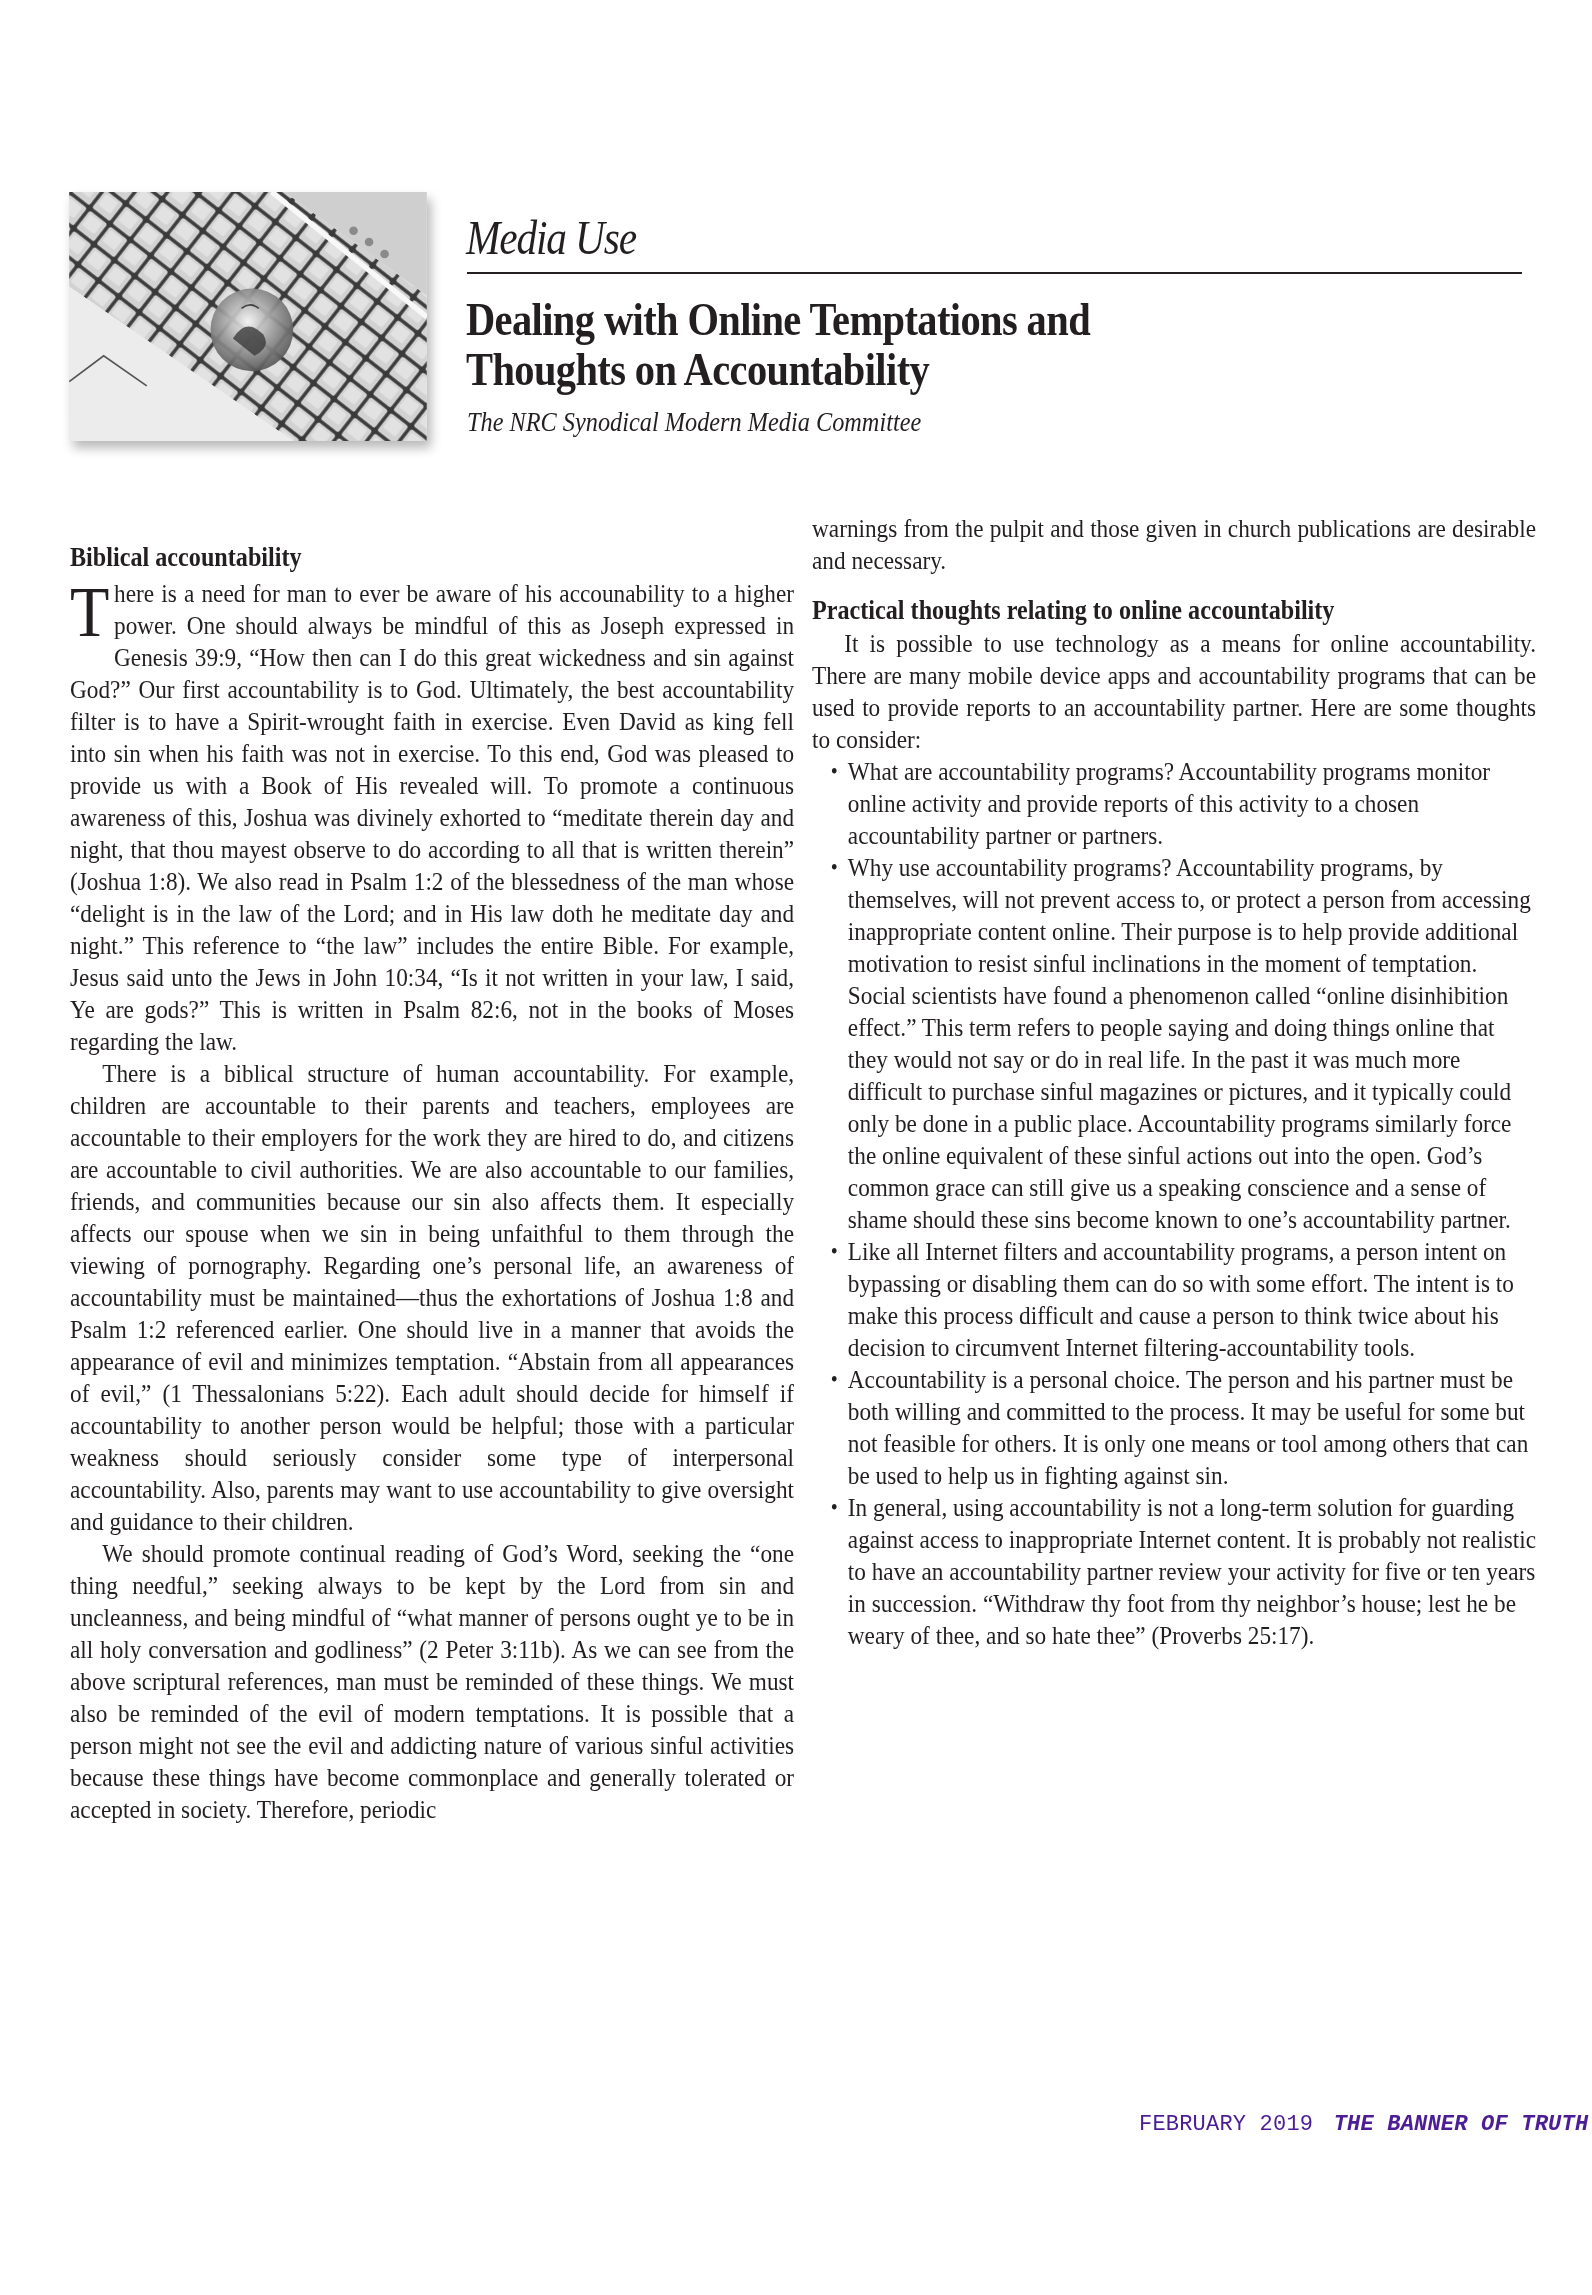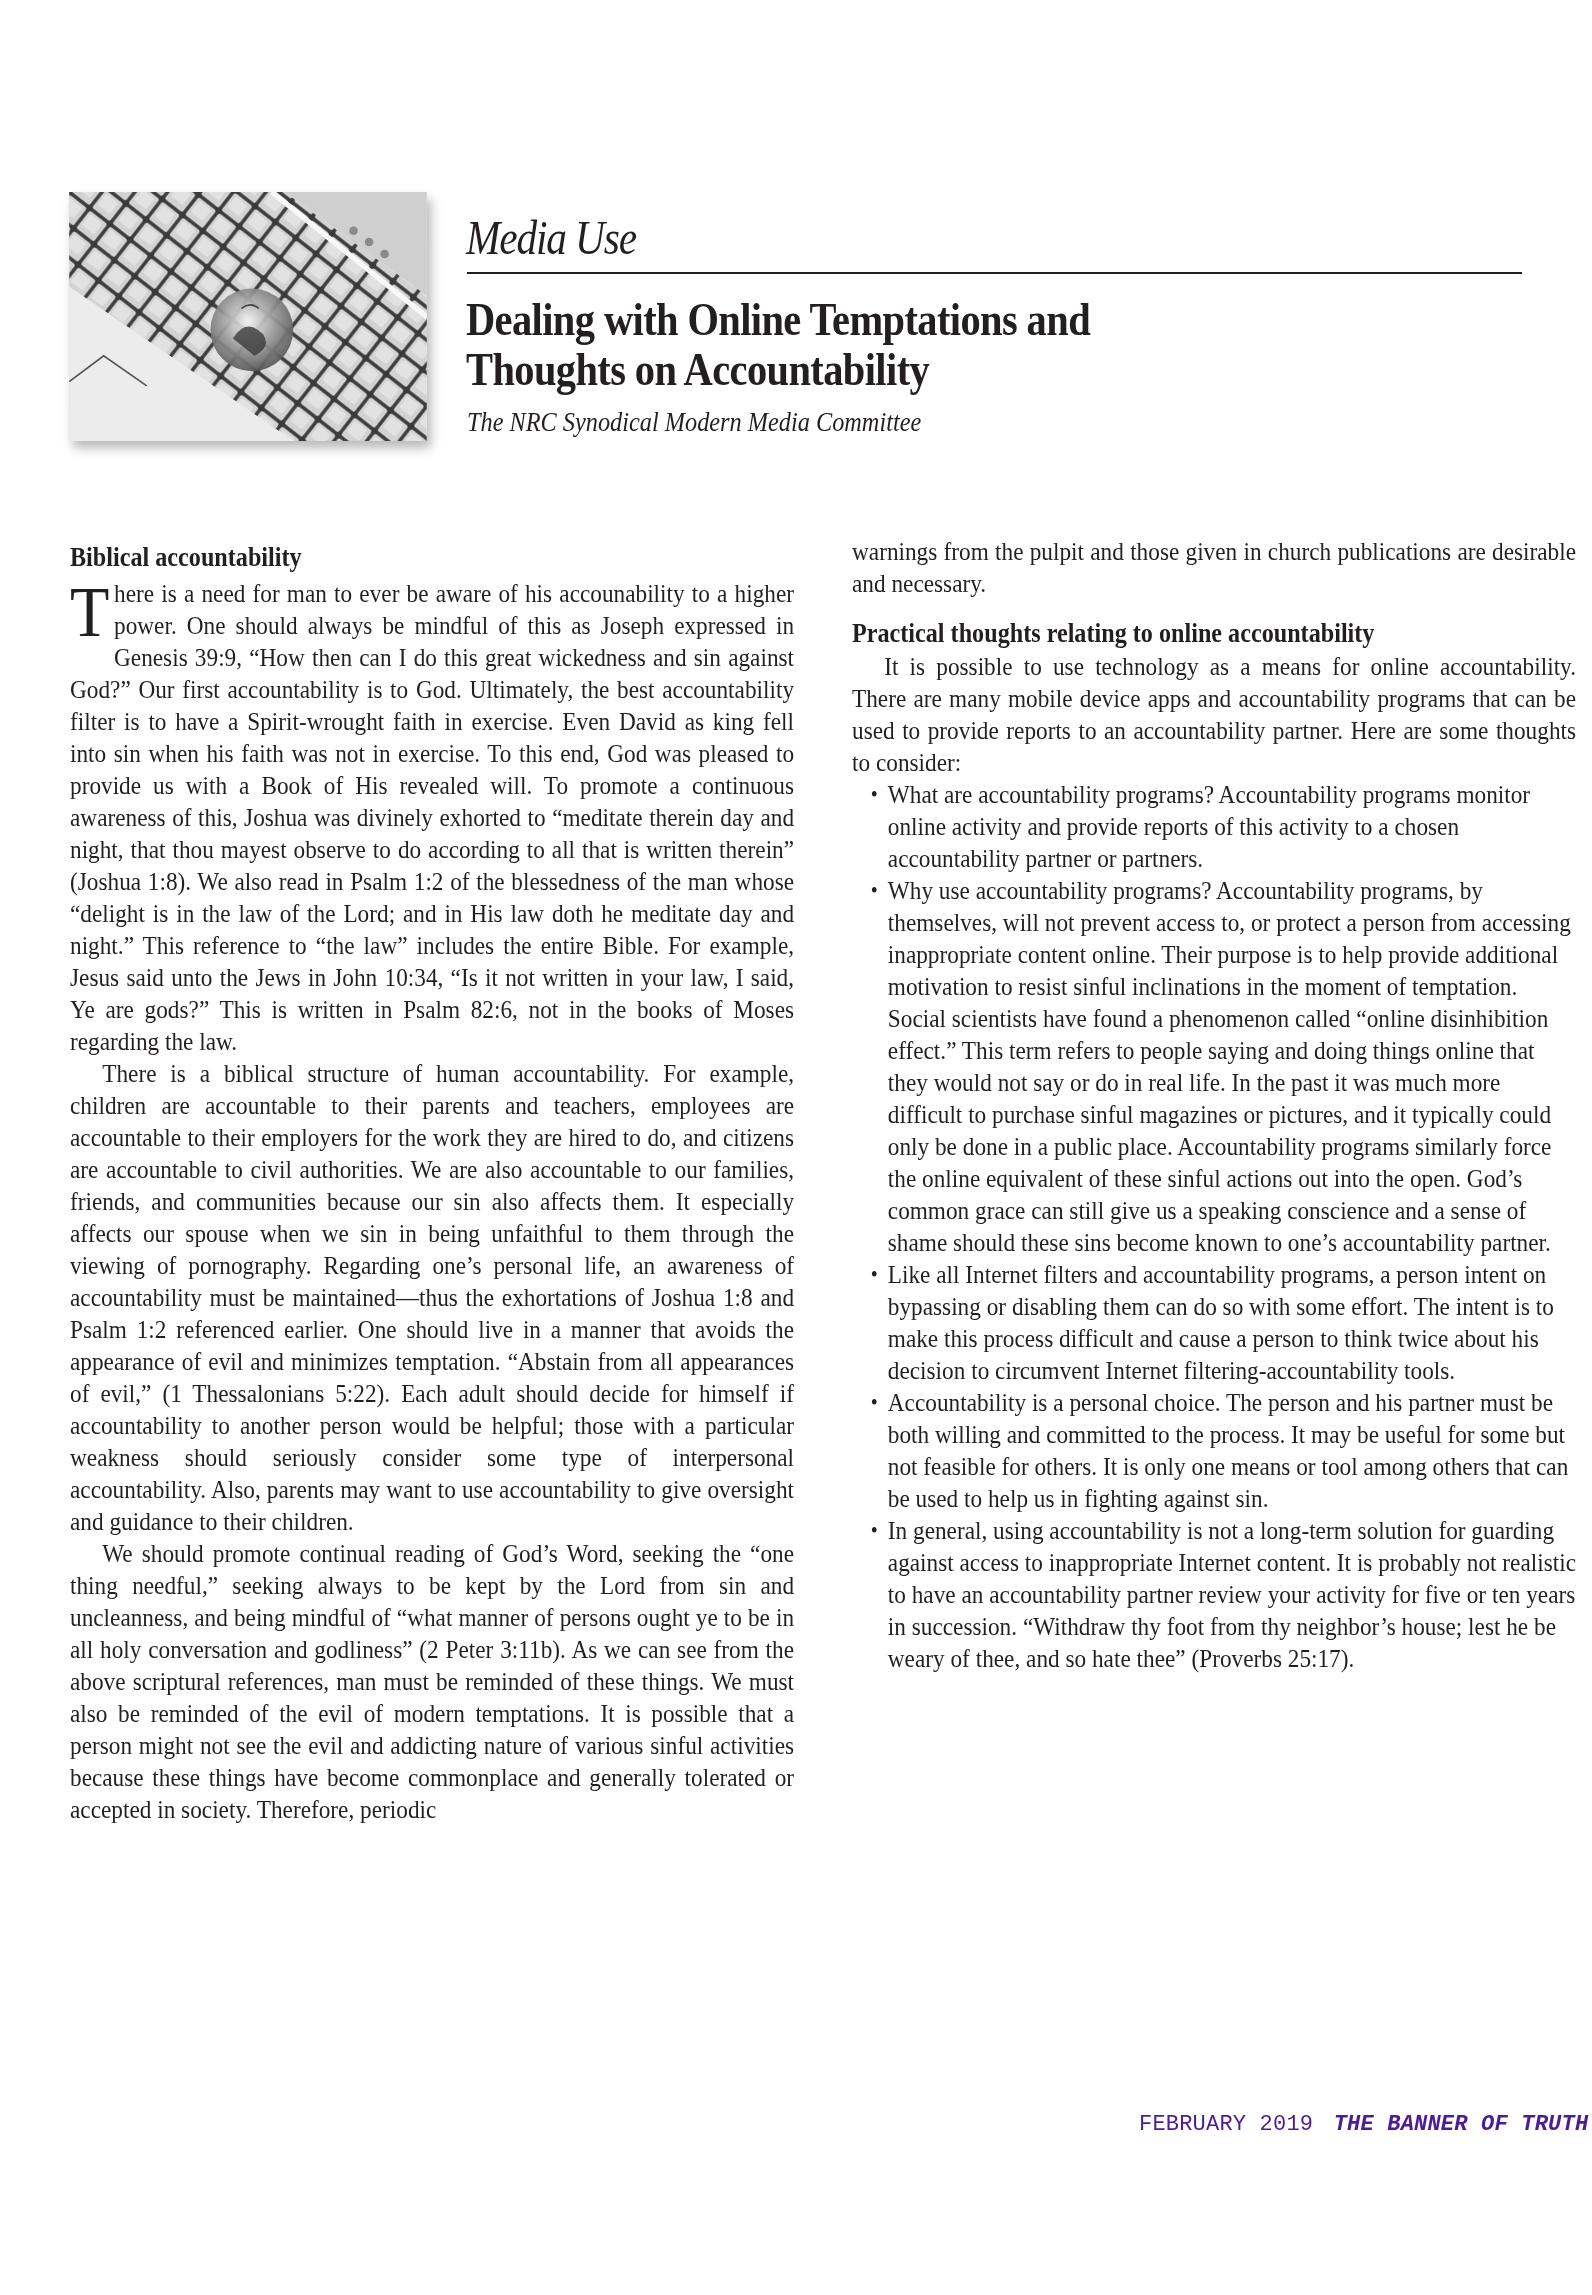--- a/index.html
+++ b/index.html
@@ -36,21 +36,21 @@
     position: absolute; left: 467px; top: 409px;
     font-style: italic; font-size: 27px; line-height: 1;
     transform: scaleX(0.9); transform-origin: left top;
   }
   
   .column {
     position: absolute; top: 541px; width: 725px;
     font-size: 26px; line-height: 32px;
   }
   .col-left { left: 70px; }
-  .col-right { left: 812px; top: 536px; margin-left: 40px; }
+  .col-right { left: 812px; top: 513px; }
   .column p { margin: 0; text-align: justify; hyphens: manual; }
   .inner {
     transform: scaleX(0.895); transform-origin: left top; width: 809px;
   }
   .subhead {
     font-weight: bold; font-size: 27px; line-height: 32px; margin: 0 0 5.2px 0;
   }
   .subhead.gap { margin-top: 17.3px; margin-bottom: 1.7px; }
   .indent { text-indent: 36px; }
   .dropcap-para::first-letter {

